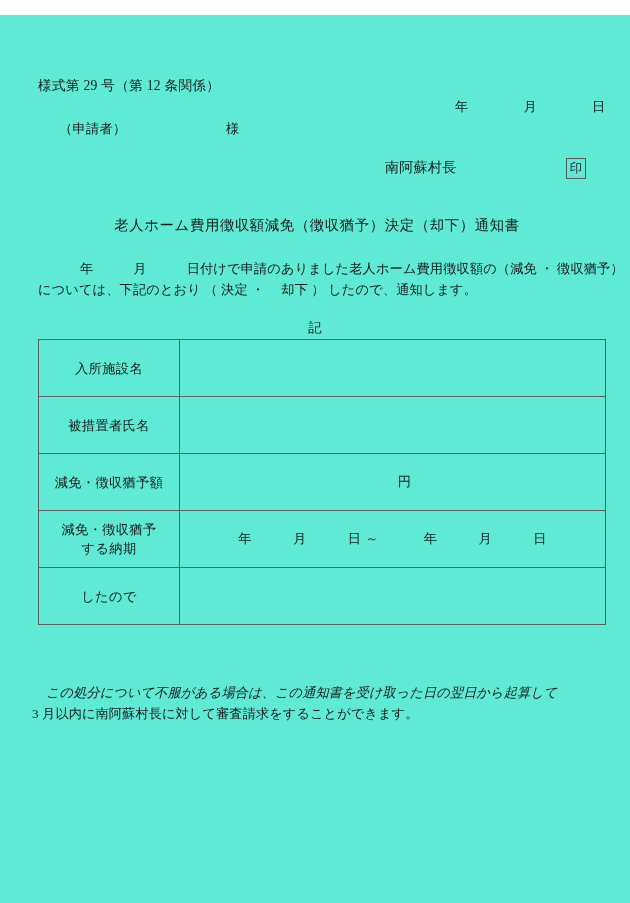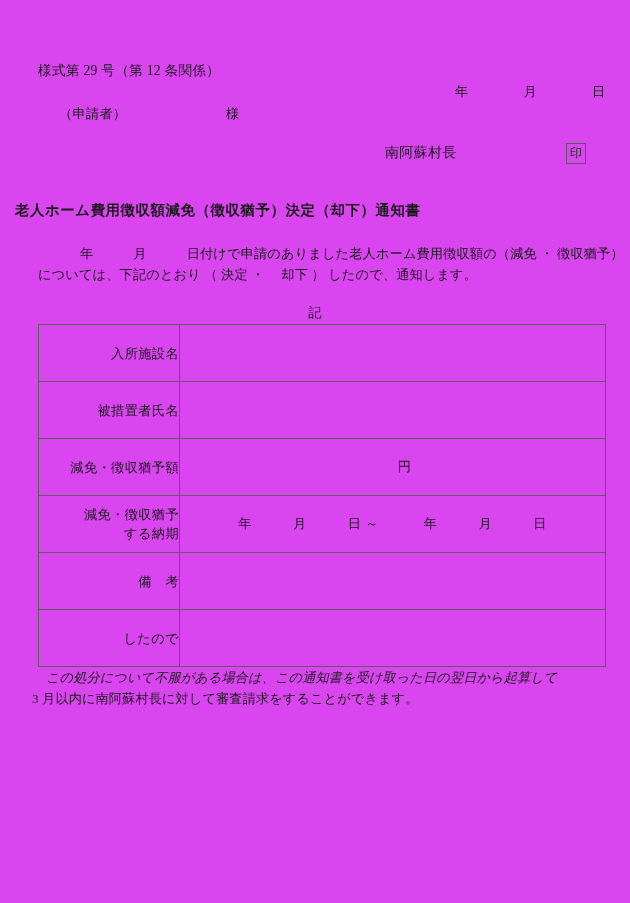--- a/index.html
+++ b/index.html
@@ -11,21 +11,22 @@
     height: 903px;
     background: #ffffff;
     font-family: "Liberation Serif", "DejaVu Serif", serif;
     color: #1a1a1a;
     position: relative;
     overflow: hidden;
   }
   .page {
     position: absolute;
     inset: 0;
-    background: #d946ef;
+    background: #5eead4;
+    margin-top: 15px;
   }
 
   
   .t {
     position: absolute;
     white-space: pre;
     font-size: 13.2px;
     line-height: 1.0;
     letter-spacing: 0.3px;
   }
@@ -68,28 +69,27 @@
     align-items: center;
     justify-content: center;
     font-size: 12.4px;
     line-height: 1;
     color: #2b2b2b;
   }
 
   
   #doc-title {
     position: absolute;
-    left: 15px;
+    left: 4px;
     right: 0;
     top: 201px;
-    text-align: left;
+    text-align: center;
     font-size: 14.4px;
     letter-spacing: 0.6px;
     white-space: pre;
-    font-weight: bold;
   }
 
   
   #body-paragraph {
     position: absolute;
     left: 38px;
     top: 243px;
     width: 556px;
     font-size: 13.2px;
     line-height: 21px;
@@ -126,21 +126,21 @@
     table-layout: fixed;
   }
   #form-table td {
     border: 1px solid #5e5e5e;
     padding: 0;
     font-size: 13.2px;
     vertical-align: middle;
   }
   #form-table .label-cell {
     width: 140px;
-    text-align: right;
+    text-align: center;
     letter-spacing: 0.4px;
     line-height: 19px;
     border-radius: 9px;
   }
   #form-table .value-cell {
     width: 425px;
     text-align: center;
     letter-spacing: 0.5px;
   }
   .row-tall td { height: 56px; }
@@ -212,24 +212,20 @@
         <td class="value-cell">
           <span class="value-amount">円</span>
         </td>
       </tr>
       <tr class="row-tall">
         <td class="label-cell label-two-line">減免・徴収猶予
 する納期</td>
         <td class="value-cell">年　　　月　　　日 ～ 　　　年　　　月　　　日</td>
       </tr>
       <tr class="row-tall">
-        <td class="label-cell">備　考</td>
-        <td class="value-cell"></td>
-      </tr>
-      <tr class="row-tall">
         <td class="label-cell">したので</td>
         <td class="value-cell"></td>
       </tr>
     </tbody>
   </table>
 
   <div id="closing-paragraph">
     <span id="closing-line-1">この処分について不服がある場合は、この通知書を受け取った日の翌日から起算して</span>
     <span id="closing-line-2">3 月以内に南阿蘇村長に対して審査請求をすることができます。</span>
   </div>

